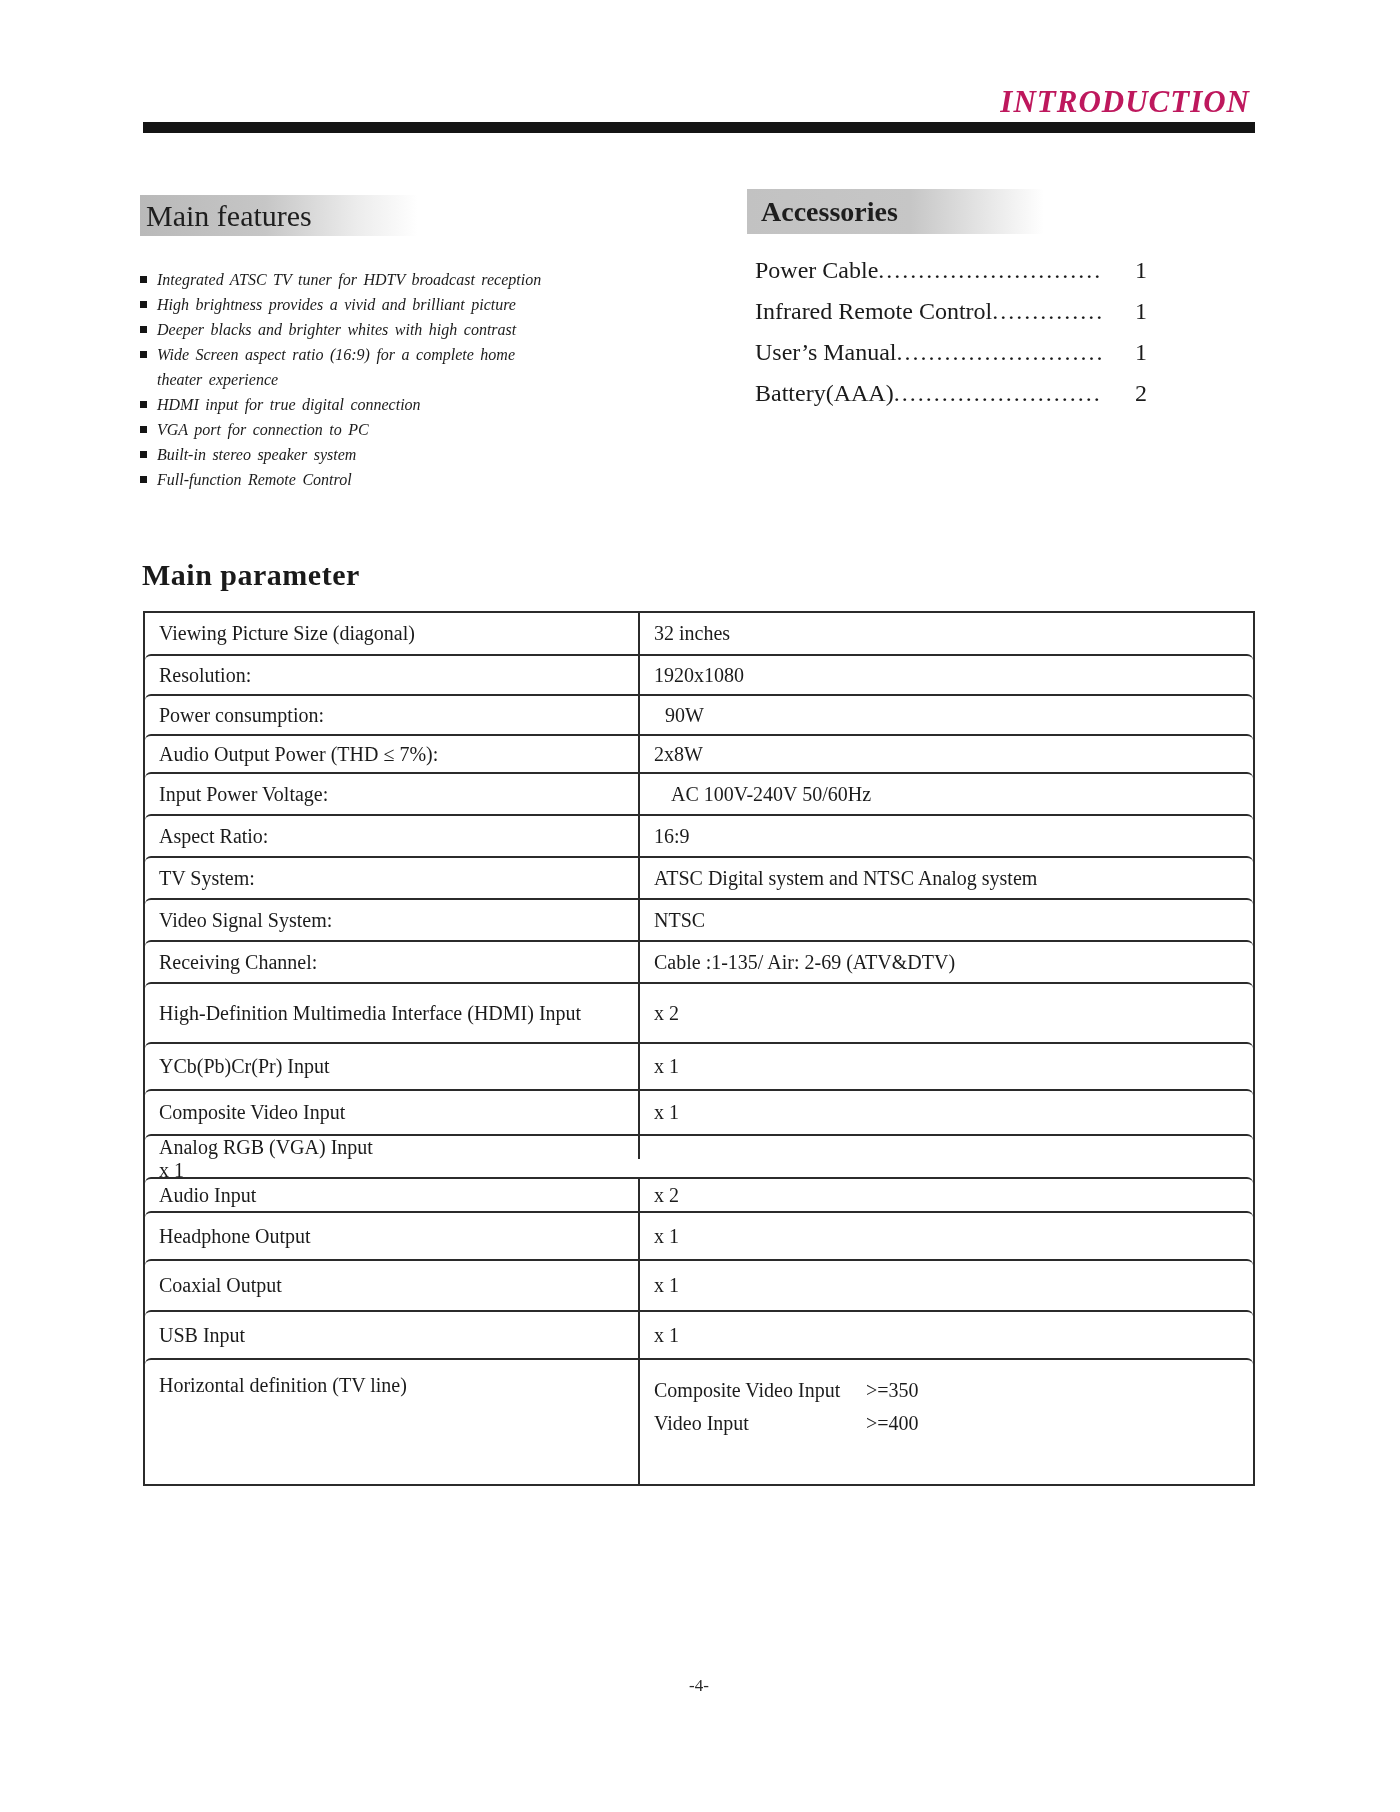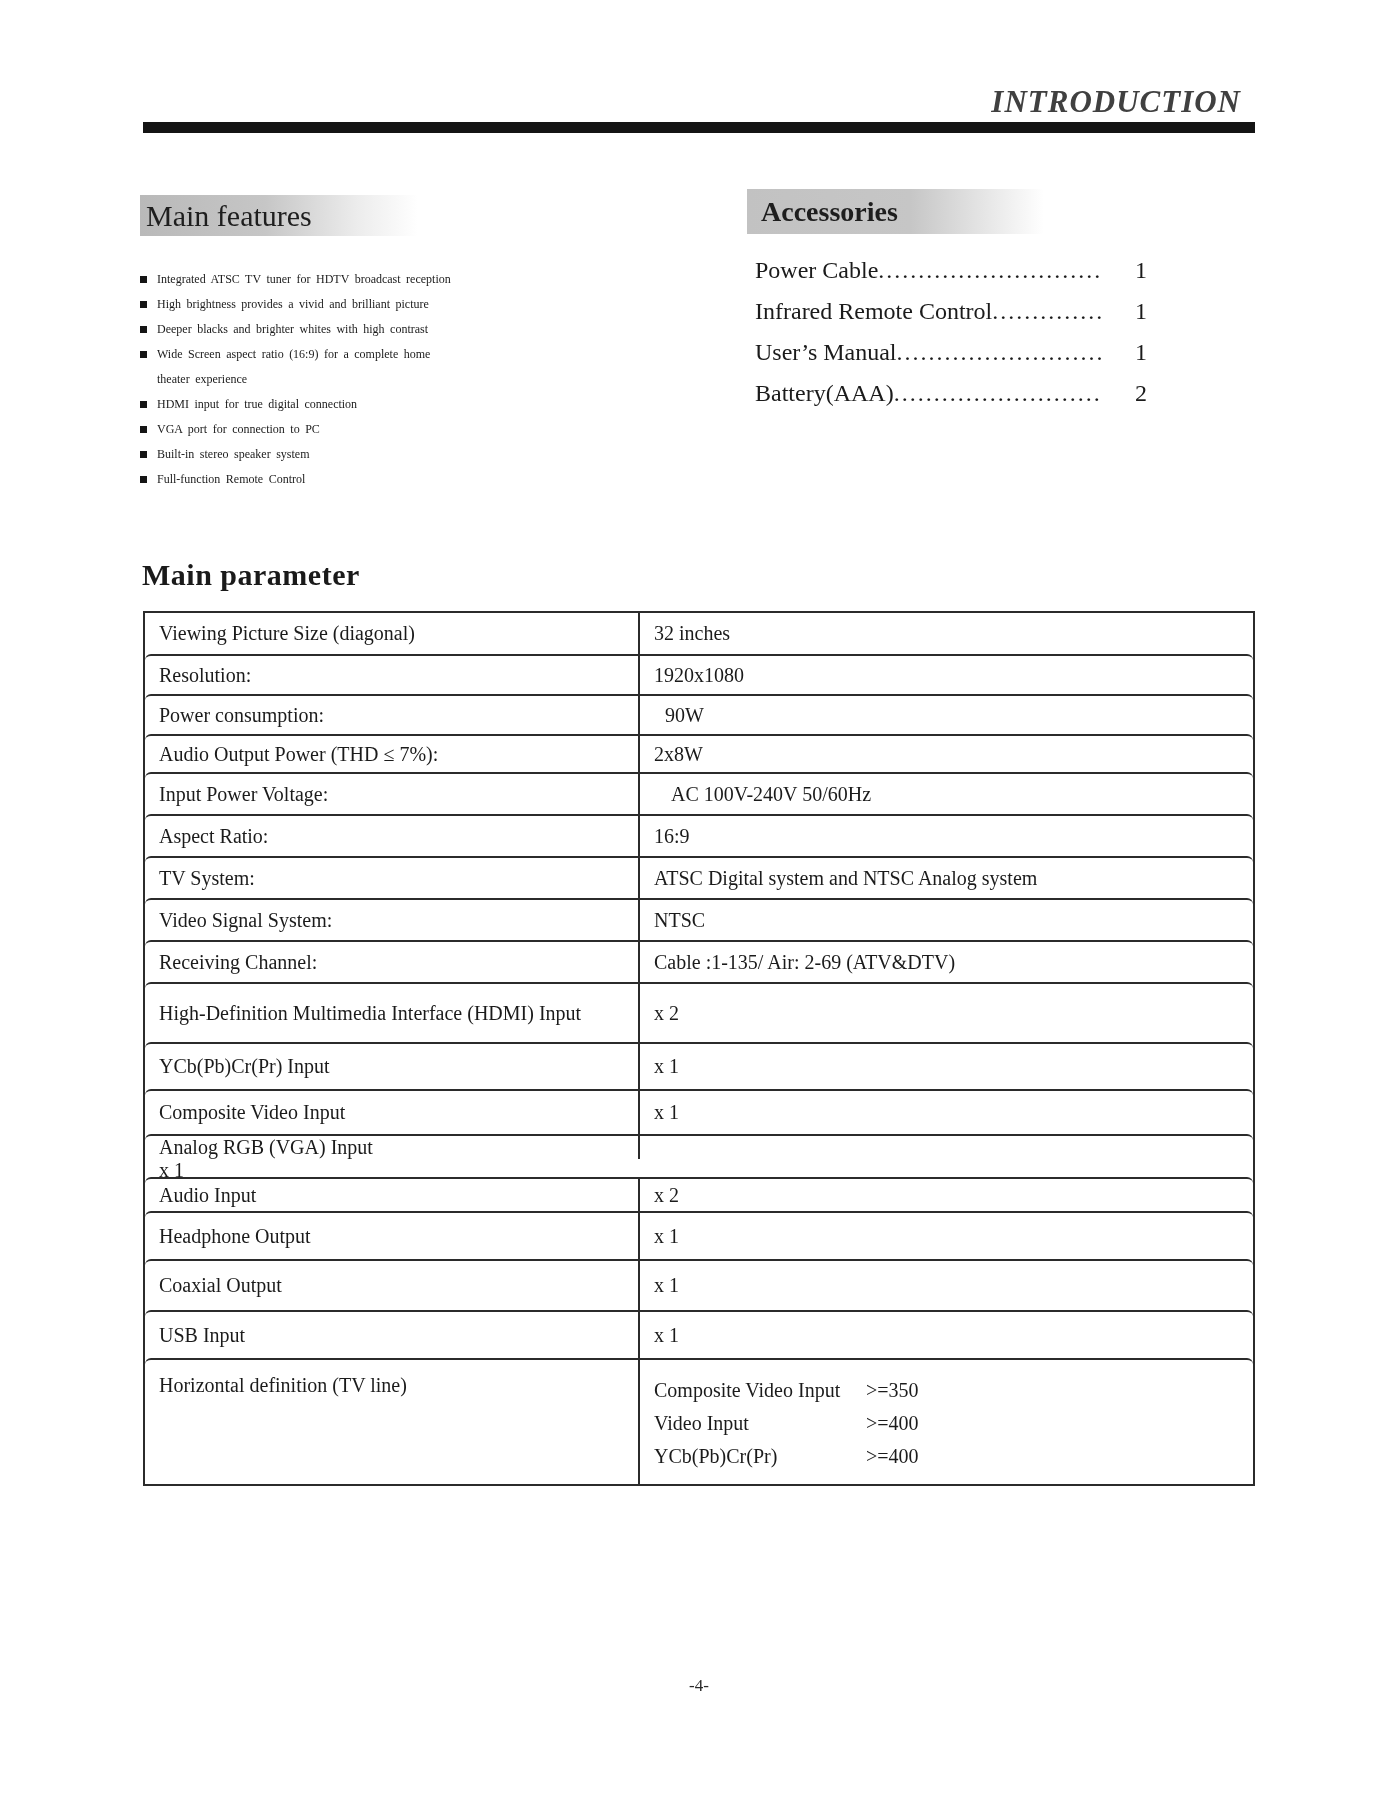--- a/index.html
+++ b/index.html
@@ -7,24 +7,24 @@
     position:relative;
     width:1400px;height:1812px;
     background:#ffffff;
     font-family:"Liberation Serif","DejaVu Serif",serif;
     color:#1b1b1b;
     overflow:hidden;
   }
   
   .intro-title{
     position:absolute;
-    top:84px;right:159px;
+    top:84px;right:150px;
     font-size:31px;font-weight:bold;font-style:italic;
     letter-spacing:1px;
-    color:#404040;
+    color:#be185d;
   }
   .header-bar{
     position:absolute;
     left:143px;top:122px;
     width:1112px;height:11px;
     background:#141414;
   }
   
   .sec-head{
     position:absolute;
@@ -58,25 +58,26 @@
   }
   
   .features-list{
     position:absolute;
     left:140px;top:267px;
     width:500px;
   }
   .feat-line{
     position:relative;
     padding-left:17px;
-    font-size:12px;
+    font-size:16px;
     line-height:25px;
     height:25px;
     white-space:nowrap;
     word-spacing:2.5px;
+    font-style:italic;
   }
   .feat-line.bulleted::before{
     content:"";
     position:absolute;
     left:0;top:9px;
     width:7px;height:7px;
     background:#151515;
   }
   
   .acc-list{
@@ -282,20 +283,19 @@
       </div>
       <div class="p-row" style="height: 48px;">
         <div class="p-label">USB Input</div>
         <div class="p-value">x 1</div>
       </div>
       <div class="p-row multi" style="height: 126px;">
         <div class="p-label">Horizontal definition (TV line)</div>
         <div class="p-value">
           <div class="hd-line"><span class="hd-name">Composite Video Input</span><span>&gt;=350</span></div>
           <div class="hd-line"><span class="hd-name">Video Input</span><span>&gt;=400</span></div>
-          <div class="hd-line"><span class="hd-name">YCb(Pb)Cr(Pr)</span><span>&gt;=400</span></div>
         </div>
       </div>
     </div>
 
   <div class="page-num">-4-</div>
 
 </div>
 
 </body></html>

